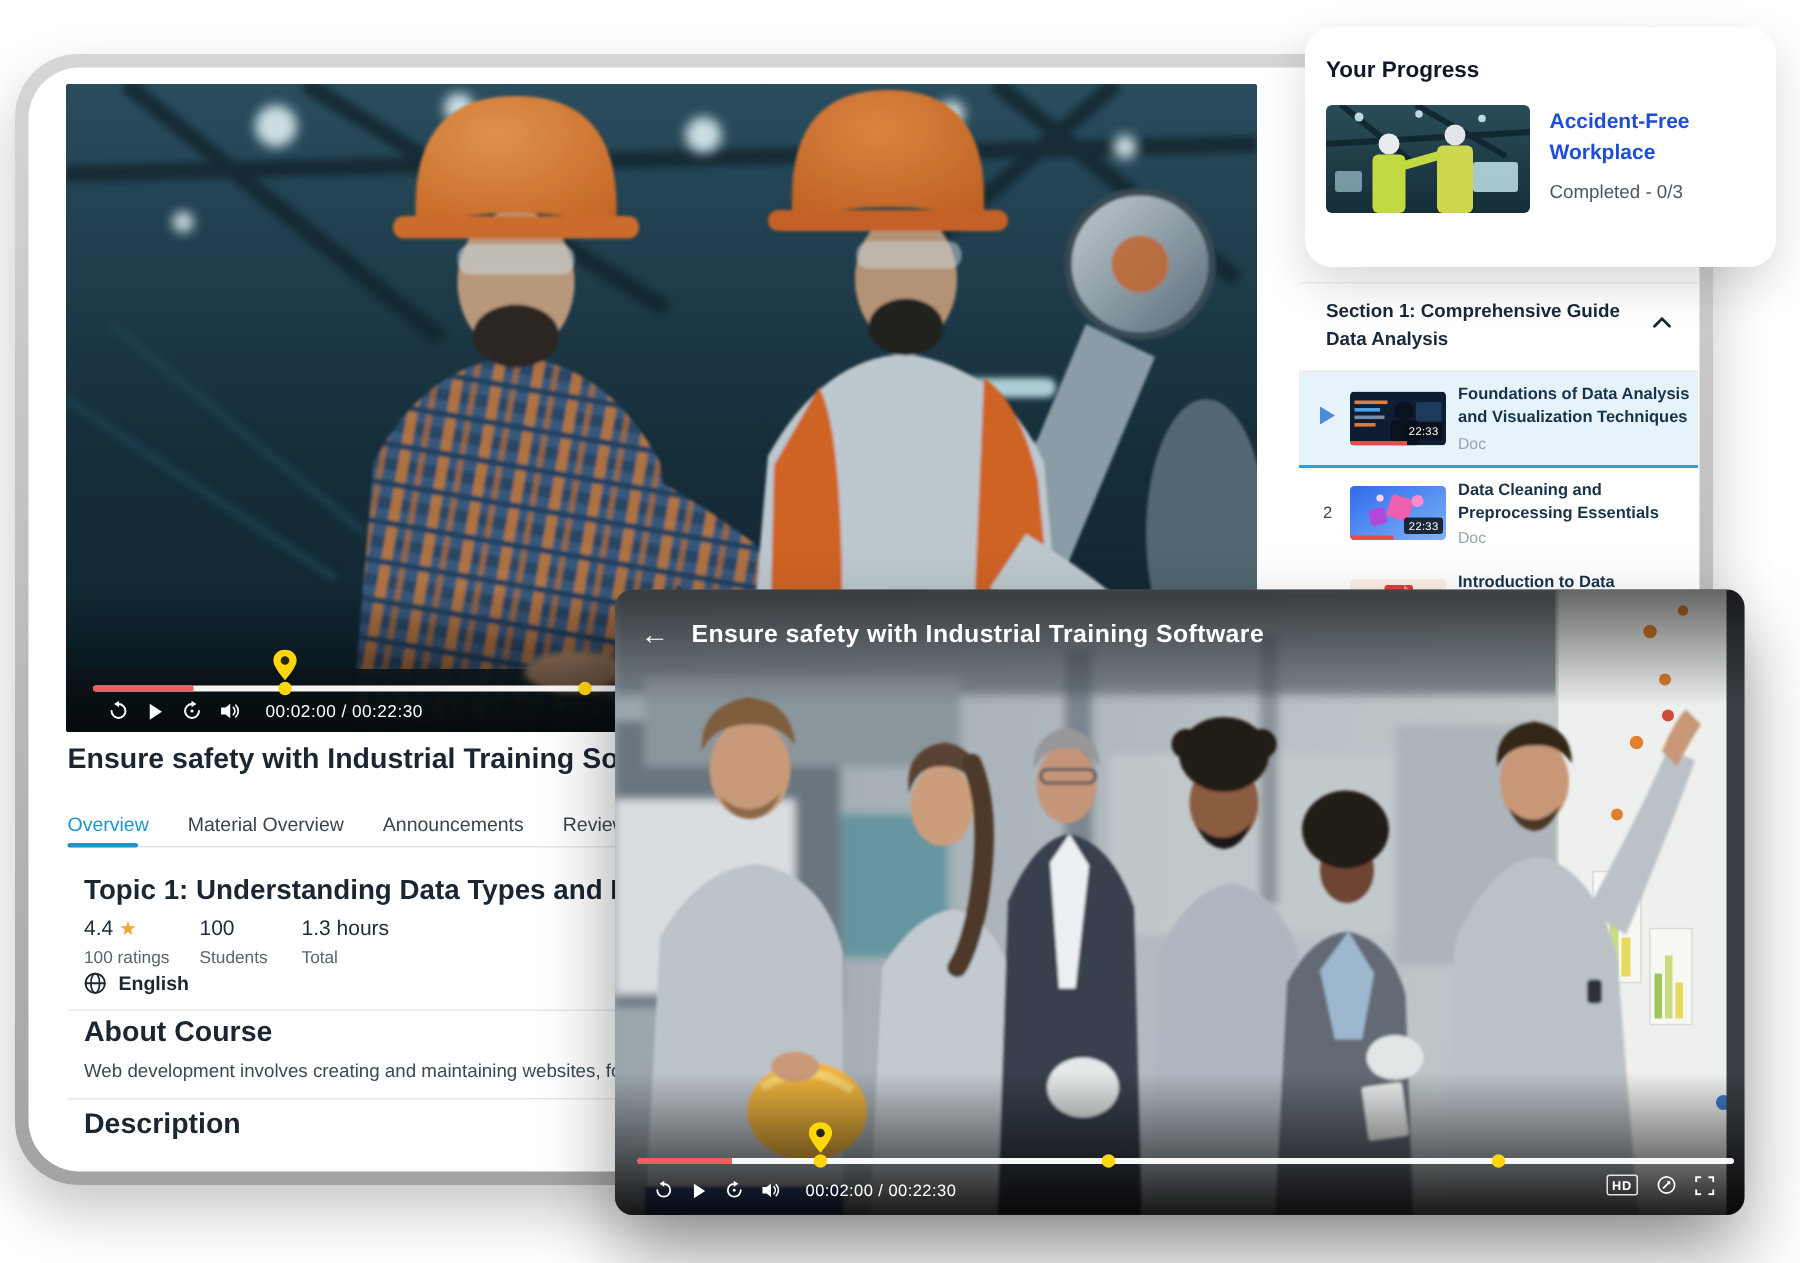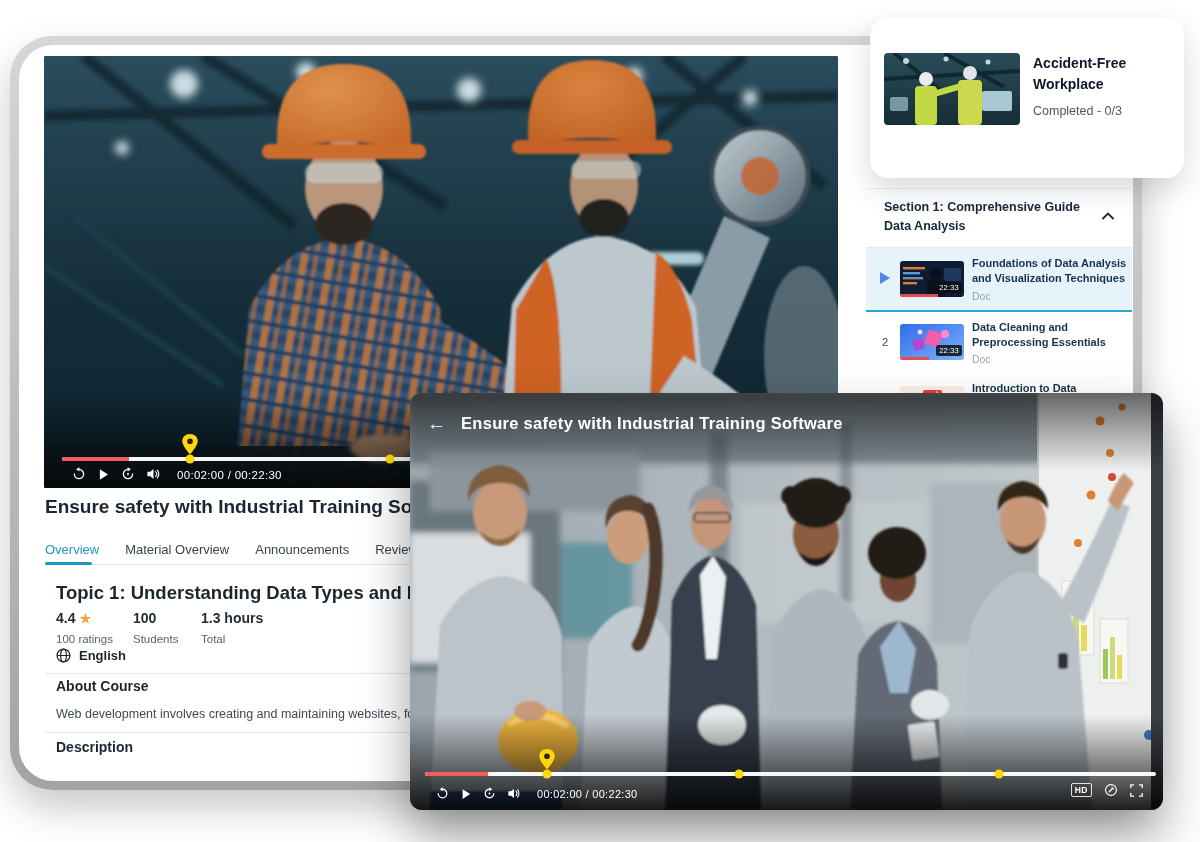--- a/index.html
+++ b/index.html
@@ -30,27 +30,27 @@
   .tabs{position:absolute;left:26px;top:497px;display:flex;gap:26px;font-size:13px;color:#3a444e;}
   .tab{cursor:pointer;white-space:nowrap;}
   .tab.active{color:#1e95c6;}
   .tabs-line{position:absolute;left:26px;top:519px;width:1062px;height:1px;background:#e4e7ea;}
   .tab-underline{position:absolute;left:26px;top:517px;width:47px;height:3px;background:#1e95c6;border-radius:2px;}
   .topic-title{position:absolute;left:37px;top:537px;font-size:18.5px;font-weight:700;color:#1b2631;white-space:nowrap;}
   .stats{position:absolute;left:37px;top:565px;display:flex;}
   .stat{margin-right:0;}
   .stat:nth-child(1){width:77px;}
   .stat:nth-child(2){width:68px;}
-  .stat-value{font-size:14px;font-weight:700;color:#222c36;}
+  .stat-value{font-size:14px;font-weight:400;color:#222c36;}
   .stat-star{color:#f3a73a;font-size:13px;margin-left:4px;}
   .stat-label{font-size:11.5px;color:#5a636c;margin-top:7px;}
   .lang-row{position:absolute;left:37px;top:603px;display:flex;align-items:center;gap:8px;
     font-size:13px;font-weight:700;color:#1b2631;}
   .divider{position:absolute;left:26px;width:1075px;height:1px;background:#e7e9ec;}
-  .sec-heading{position:absolute;left:37px;font-size:14px;font-weight:700;color:#1b2631;}
+  .sec-heading{position:absolute;left:37px;font-size:19px;font-weight:700;color:#1b2631;}
   .about-text{position:absolute;left:37px;top:662px;font-size:12.5px;color:#3f4953;white-space:nowrap;}
 
   
   .sidebar{position:absolute;left:847px;top:143px;width:266px;}
   .sb-header{display:flex;align-items:flex-start;justify-content:center;
     padding:9px 10px 10px 10px;border-top:1px solid #edeff1;border-bottom:1px solid #e7e9ec;}
   .sb-header-title{font-size:12.5px;font-weight:600;color:#16283a;line-height:1.55;width:218px;}
   .sb-chevron{margin-top:8px;cursor:pointer;}
   .sb-item{display:flex;align-items:center;padding:8px 4px 8px 10px;cursor:pointer;}
   .sb-item.active{background:#e7f3fb;border-bottom:2px solid #2aa3d8;}
@@ -65,21 +65,21 @@
   .sb-kind{font-size:10.5px;color:#98a2ab;margin-top:3px;}
   .pdf-thumb{background:#fdeee5;display:flex;align-items:center;justify-content:center;}
 
   
   .progress-card{position:absolute;left:870px;top:18px;width:314px;height:160px;background:#fff;border-radius:18px;
     box-shadow:0 12px 30px rgba(15,23,42,.16);padding:20px 14px 0 14px;box-sizing:border-box;z-index:5;}
   .pc-title{font-size:15px;font-weight:700;color:#101828;}
   .pc-row{display:flex;gap:13px;margin-top:15px;cursor:pointer;}
   .pc-thumb{width:136px;height:72px;border-radius:4px;overflow:hidden;flex:none;position:relative;}
   .pc-thumb svg{position:absolute;left:0;top:0;width:100%;height:100%;}
-  .pc-name{font-size:14px;font-weight:600;color:#0f172a;line-height:1.5;}
+  .pc-name{font-size:14px;font-weight:600;color:#1d4ed8;line-height:1.5;}
   .pc-completed{font-size:12.5px;color:#4d5761;margin-top:9px;}
   .pc-bar-row{display:flex;align-items:center;gap:10px;margin-top:11px;}
   .pc-track{flex:1;height:5px;background:#e9ecef;border-radius:3px;overflow:hidden;}
   .pc-fill{width:12%;height:100%;background:#1893b4;border-radius:3px;}
   .pc-pct{font-size:13.5px;font-weight:700;color:#0aa2cc;}
 
   
   .overlay-player{position:absolute;left:410px;top:393px;width:753px;height:417px;border-radius:12px;
     overflow:hidden;background:#10151b;box-shadow:0 26px 50px rgba(0,0,0,.38);z-index:8;}
   .overlay-player svg.scene{position:absolute;left:0;top:0;width:100%;height:100%;}
@@ -368,20 +368,21 @@
         <span class="sb-text">
           <div class="sb-title">Introduction to Data Visualization Tools</div>
           <div class="sb-kind">pdf</div>
         </span>
       </div>
     </div>
   </div>
 </div>
 
 <div class="progress-card">
+  <div class="pc-title">Your Progress</div>
   <div class="pc-row">
     <span class="pc-thumb">
       <svg viewBox="0 0 136 72" preserveAspectRatio="none">
         <defs>
             <linearGradient id="gPT" x1="0" y1="0" x2="0" y2="1">
               <stop offset="0" stop-color="#2a4d58"></stop>
               <stop offset="1" stop-color="#152e37"></stop>
             </linearGradient>
           </defs>
         <rect width="136" height="72" fill="url(#gPT)"></rect>

